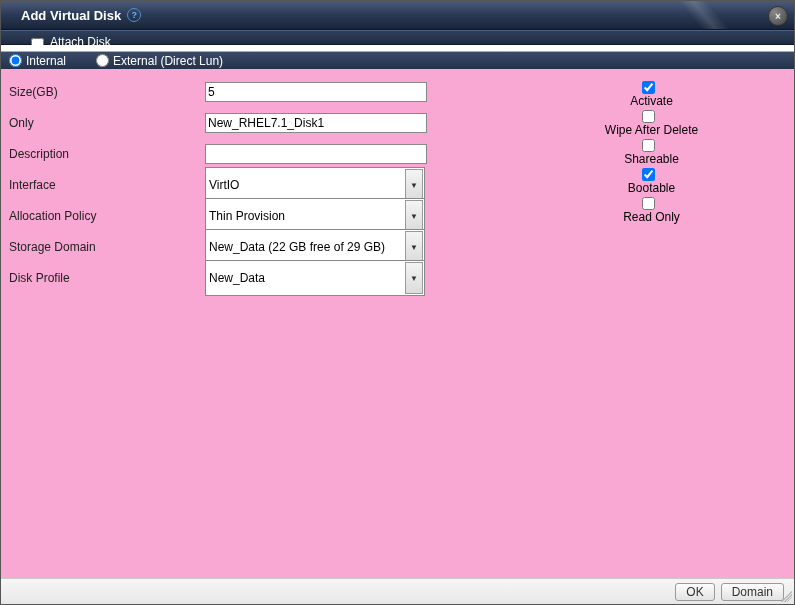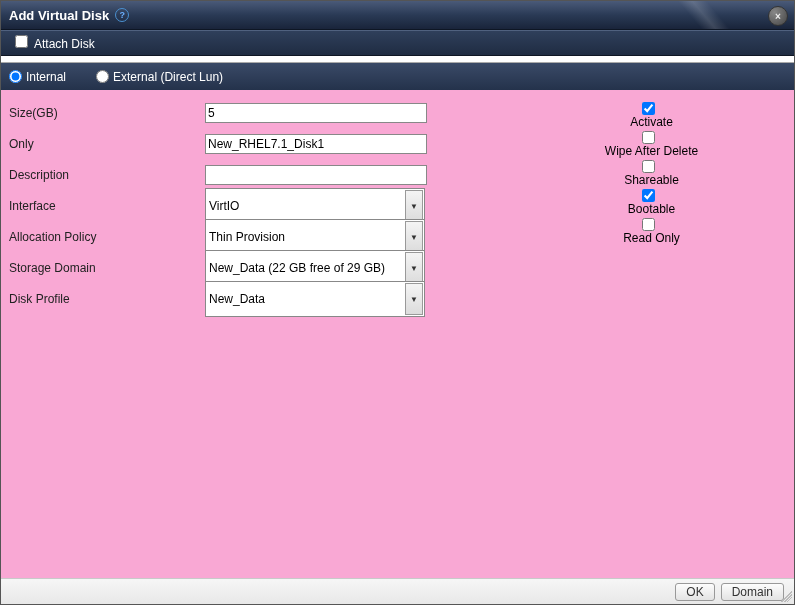--- a/index.html
+++ b/index.html
@@ -19,21 +19,21 @@
     flex-direction: column;
     position: relative;
   }
   
   .header {
     background: linear-gradient(to bottom, #4a5a78 0%, #2a3a55 50%, #19243a 100%);
     color: #fff;
     height: 28px;
     display: flex;
     align-items: center;
-    padding: 0 8px;
+    padding: 0 20px;
     font-weight: bold;
     font-size: 13px;
     border-bottom: 1px solid #0e1624;
     position: relative;
   }
   .header .help-icon {
     display: inline-flex;
     width: 12px;
     height: 12px;
     border: 1px solid #4a90d0;
@@ -68,44 +68,44 @@
     justify-content: center;
     font-size: 10px;
     cursor: pointer;
     border: 1px solid #333;
   }
   
   .subbar {
     background: linear-gradient(to bottom, #2f3f5b, #1f2c42);
     border-top: 1px solid #50617f;
     border-bottom: 1px solid #0f1624;
-    padding: 4px 10px;
+    padding: 4px 26px;
     color: #fff;
     display: flex;
-    align-items: flex-end;
-    height: 26px;
+    align-items: flex-start;
+    height: 15px;
     box-sizing: border-box;
   }
   .subbar input[type=checkbox]{
     margin-right: 6px;
   }
   
   .gap {
     height: 6px;
     background: #fff;
     border-bottom: 1px solid #aaa;
   }
   
   .radiobar {
     background: linear-gradient(to bottom, #3a4a67, #24324b);
     color: #fff;
     padding: 3px 8px;
     display: flex;
     align-items: center;
-    height: 27px;
+    height: 17px;
     box-sizing: border-box;
   }
   .radiobar label {
     margin-right: 30px;
     display: flex;
     align-items: center;
     font-size: 12px;
   }
   .radiobar input[type=radio]{
     margin: 0 4px 0 0;

